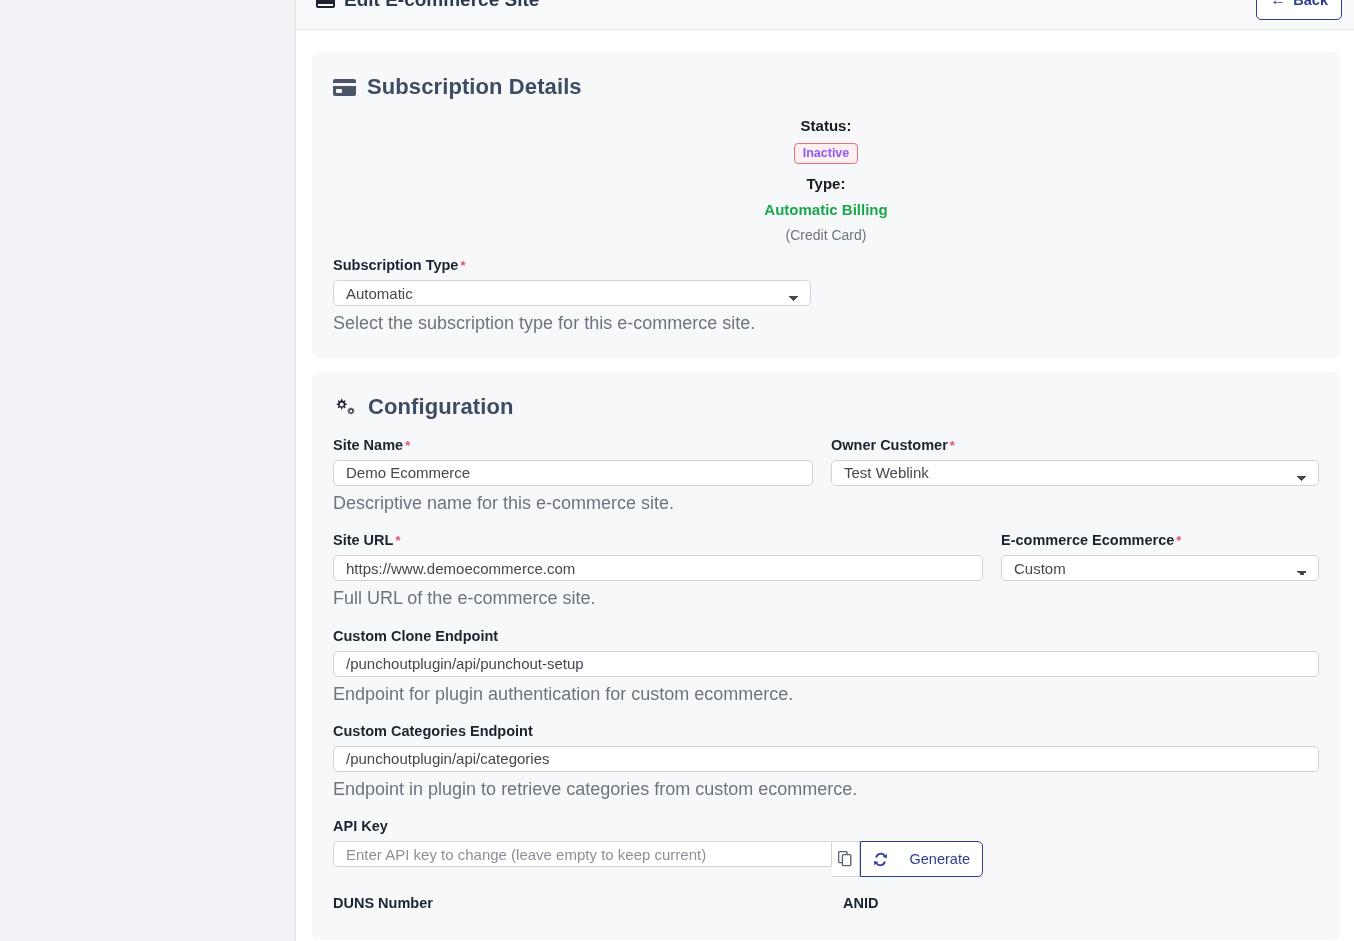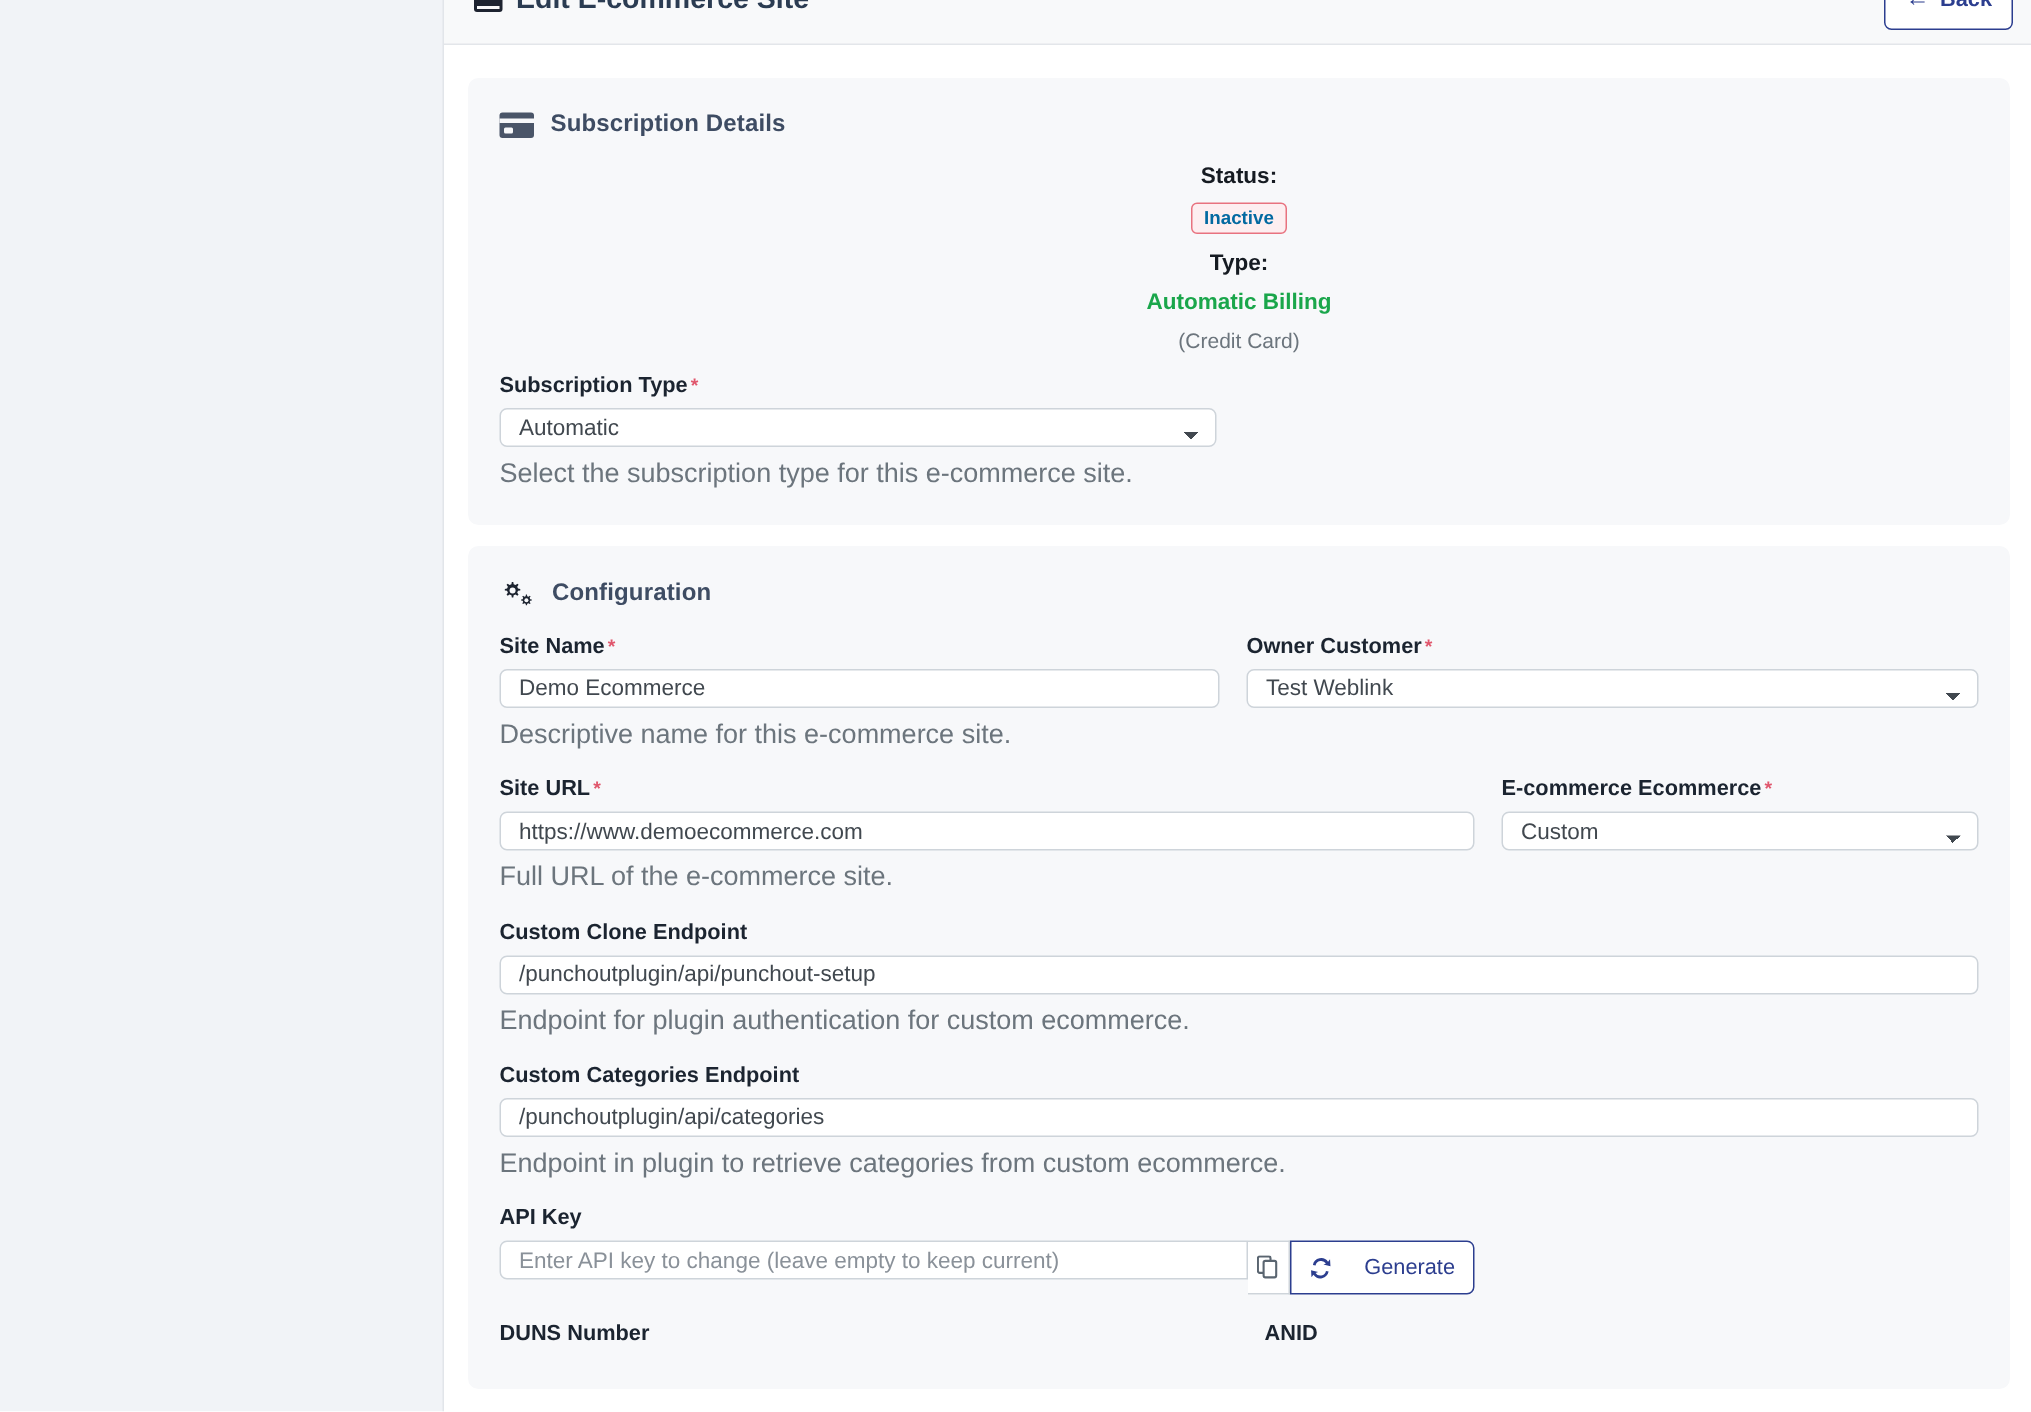--- a/index.html
+++ b/index.html
@@ -106,21 +106,21 @@
     border-radius: 7px;
     padding: 22px 21px 22px 21px;
     margin-bottom: 14px;
     width: 1028px;
   }
 
   .card-title {
     display: flex;
     align-items: center;
     gap: 11px;
-    font-size: 16px;
+    font-size: 22px;
     font-weight: 600;
     color: #3e4c63;
     margin: 0 0 17px 0;
     letter-spacing: 0.1px;
   }
 
   
   .icon-card {
     width: 23px; height: 17px;
     border-radius: 2px;
@@ -156,21 +156,21 @@
     font-size: 15px;
     flex-direction: column;
   }
   .kv-label { font-weight: 700; color: #161b22; }
   .badge-inactive {
     display: inline-block;
     padding: 2px 8px 3px 8px;
     border: 1px solid #e8727f;
     border-radius: 4px;
     background: #fdeef0;
-    color: #0369a1;
+    color: #8b5cf6;
     font-size: 12.5px;
     font-weight: 600;
     line-height: 1.15;
   }
   .type-value {
     color: #1aa64b;
     font-weight: 700;
     font-size: 15px;
   }
   .type-note {

